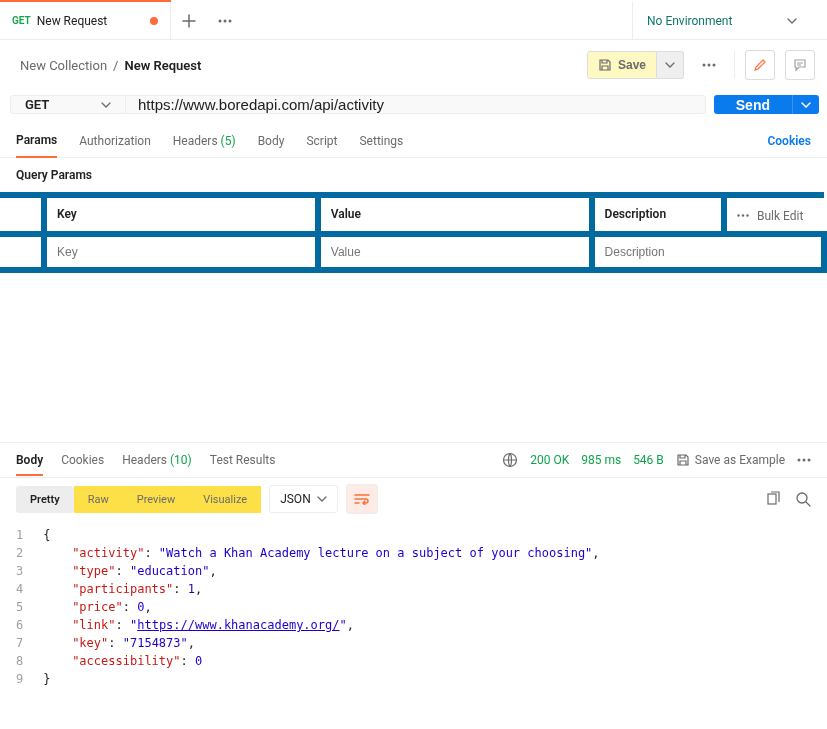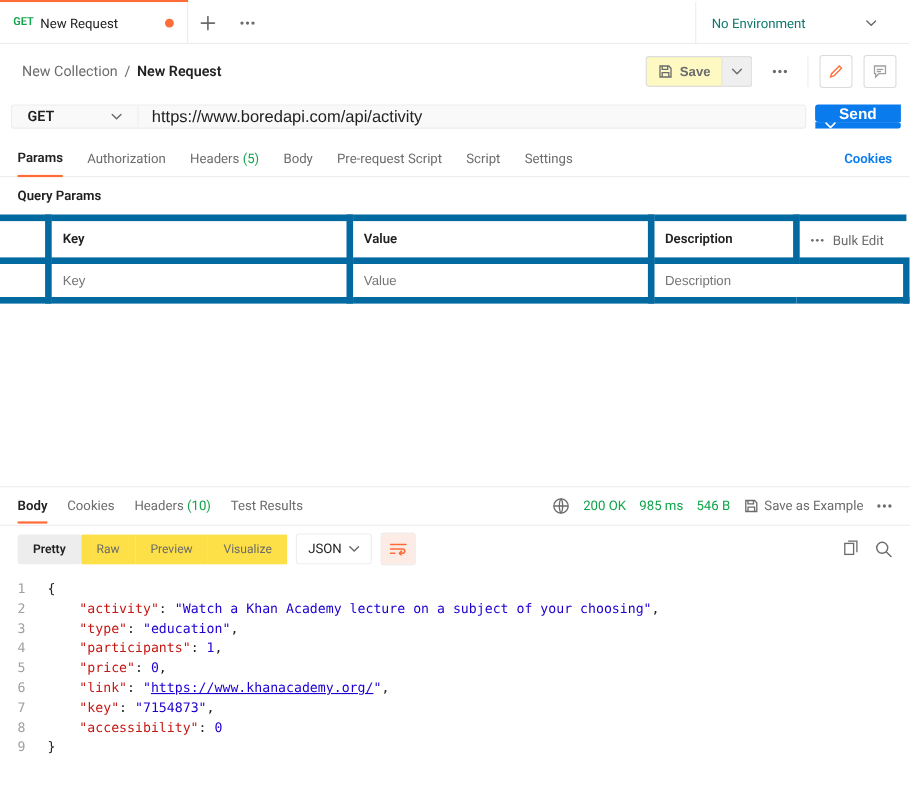--- a/index.html
+++ b/index.html
@@ -23,21 +23,21 @@
 .save-group .chev { border: 1px solid #dcdcdc; border-left: none; border-radius: 0 3px 3px 0; padding: 6px 8px; display: flex; align-items: center; }
 .save-group .save-btn { border-radius: 3px 0 0 3px; }
 .icon-btn { width: 30px; height: 30px; display: flex; align-items: center; justify-content: center; color: #6b6b6b; cursor: pointer; }
 .bordered-btn { border: 1px solid #dcdcdc; border-radius: 3px; }
 .divider-v { width: 1px; height: 28px; background: #ededed; }
 
 .url-row { display: flex; gap: 8px; padding: 5px 8px 10px 10px; }
 .url-group { display: flex; flex: 1; border: 1px solid #ededed; background: #f9f9f9; border-radius: 3px; }
 .method-select { display: flex; align-items: center; gap: 8px; padding: 0 14px; font-size: 13px; font-weight: 600; color: #212121; border-right: 1px solid #ededed; width: 115px; justify-content: space-between; cursor: pointer; }
 .url-input { flex: 1; border: none; background: transparent; padding: 0 12px; font-size: 15px; color: #212121; outline: none; }
-.send-btn-group { display: flex; flex-direction: column; }
+.send-btn-group { display: flex; }
 .send-btn { background: #097bed; color: #fff; border: none; padding: 0 22px; font-size: 14px; font-weight: 600; border-radius: 3px 0 0 3px; cursor: pointer; }
 .send-chev { background: #097bed; color: #fff; border: none; padding: 0 8px; border-radius: 0 3px 3px 0; border-left: 1px solid rgba(255,255,255,0.2); display: flex; align-items: center; cursor: pointer; }
 
 .req-tabs { display: flex; align-items: center; padding: 0 16px; border-bottom: 1px solid #ededed; gap: 22px; font-size: 12px; }
 .req-tab { padding: 9px 0; color: #6b6b6b; cursor: pointer; }
 .req-tab.active { color: #212121; font-weight: 600; border-bottom: 2px solid #ff6c37; margin-bottom: -1px; }
 .req-tab .count { color: #10a44b; }
 .req-tabs .cookies-link { margin-left: auto; color: #097bed; font-weight: 600; cursor: pointer; }
 
 .section-label { padding: 10px 16px; font-size: 12px; color: #212121; font-weight: 600; }
@@ -171,21 +171,20 @@
 </div>
 
 <div class="req-tabs">
   <div class="req-tab active">Params</div>
   <div class="req-tab">Authorization</div>
   <div class="req-tab">
     <span>Headers</span>
     <span class="count">(5)</span>
   </div>
   <div class="req-tab">Body</div>
-  <div class="req-tab">Pre-request Script</div>
   <div class="req-tab">Script</div>
   <div class="req-tab">Settings</div>
   <div class="cookies-link">Cookies</div>
 </div>
 
 <div class="section-label">Query Params</div>
 
 <table class="params-table">
   <thead>
     <tr>

